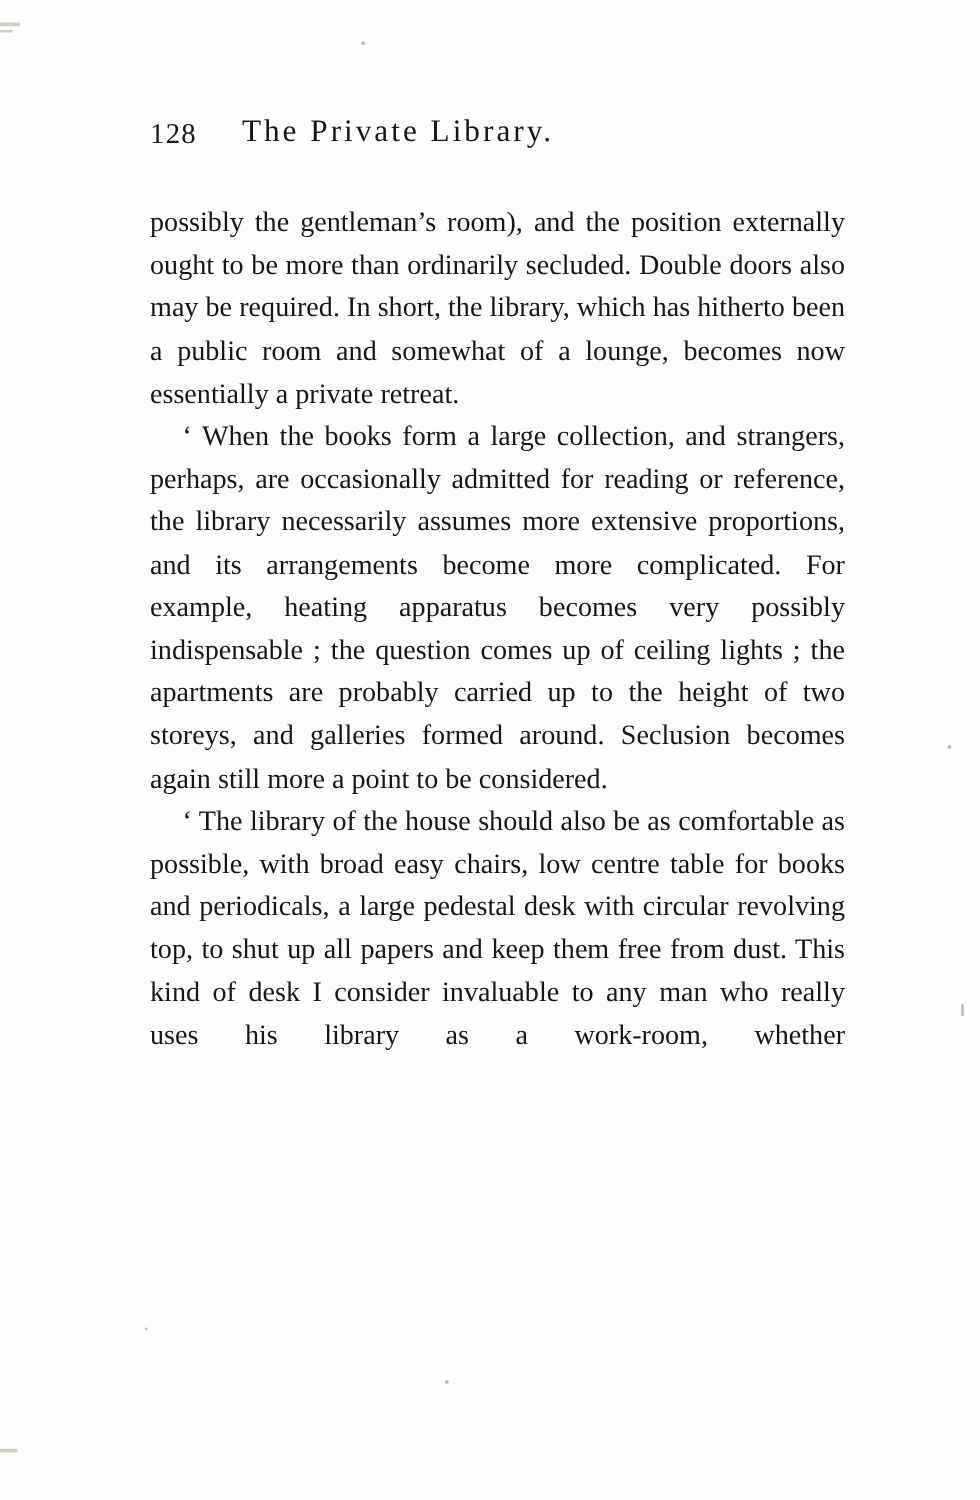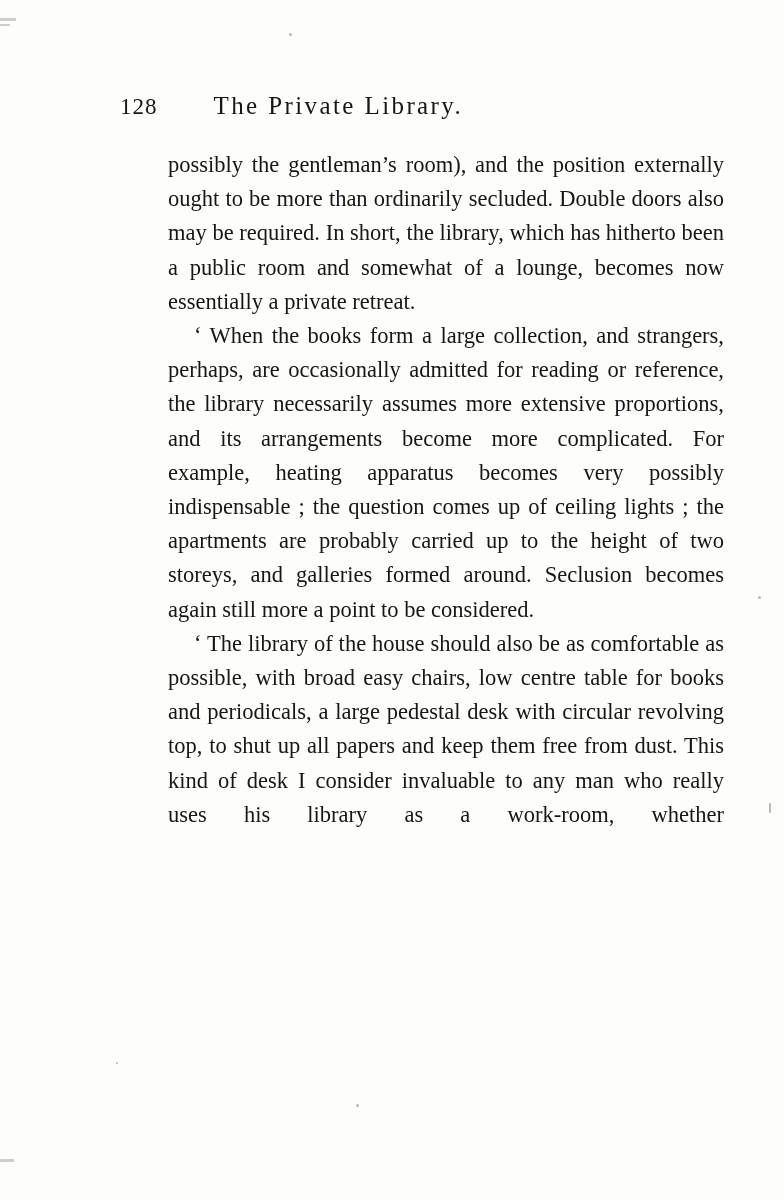--- a/index.html
+++ b/index.html
@@ -44,35 +44,34 @@
     width: 556px;
     display: flex;
     align-items: flex-end;
   }
   .folio {
     font-size: 23px;
     letter-spacing: 1px;
     font-family: "Liberation Serif", serif;
   }
   .running-title {
-    margin-left: 56px;
+    margin-left: 36px;
     font-size: 25px;
     letter-spacing: 2.4px;
   }
 
   .body-text {
     position: absolute;
     left: 120px;
-    top: 148px;
+    top: 161px;
     width: 556px;
     font-size: 22.5px;
     line-height: 34.2px;
     text-align: justify;
     text-justify: inter-word;
-    margin-left: 48px;
   }
   .para {
     margin: 0;
     text-indent: 0;
   }
   .para + .para {
     text-indent: 26px;
   }
   .ital {
   }

